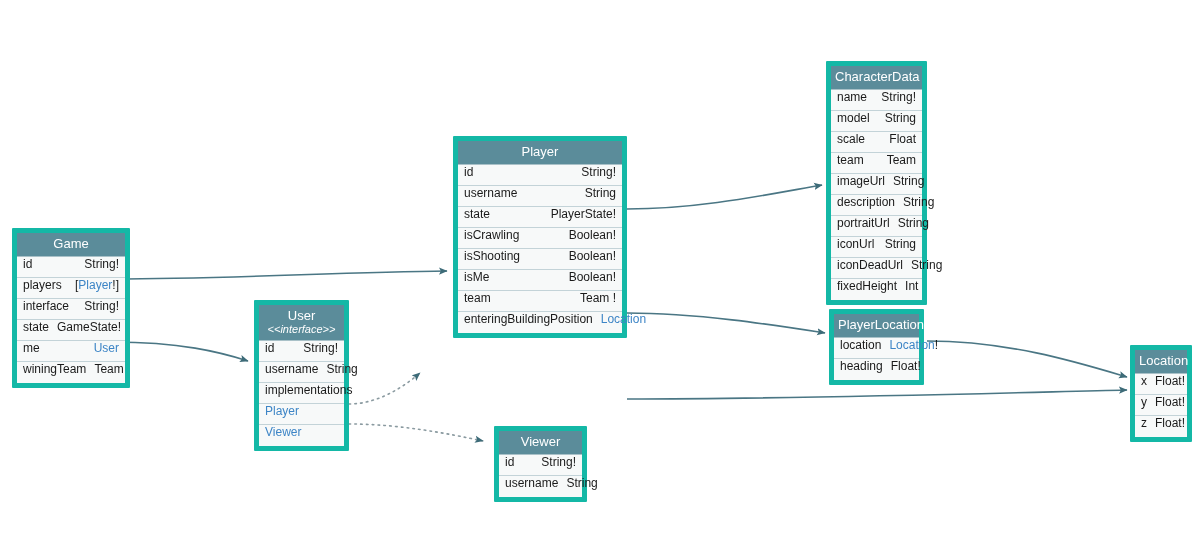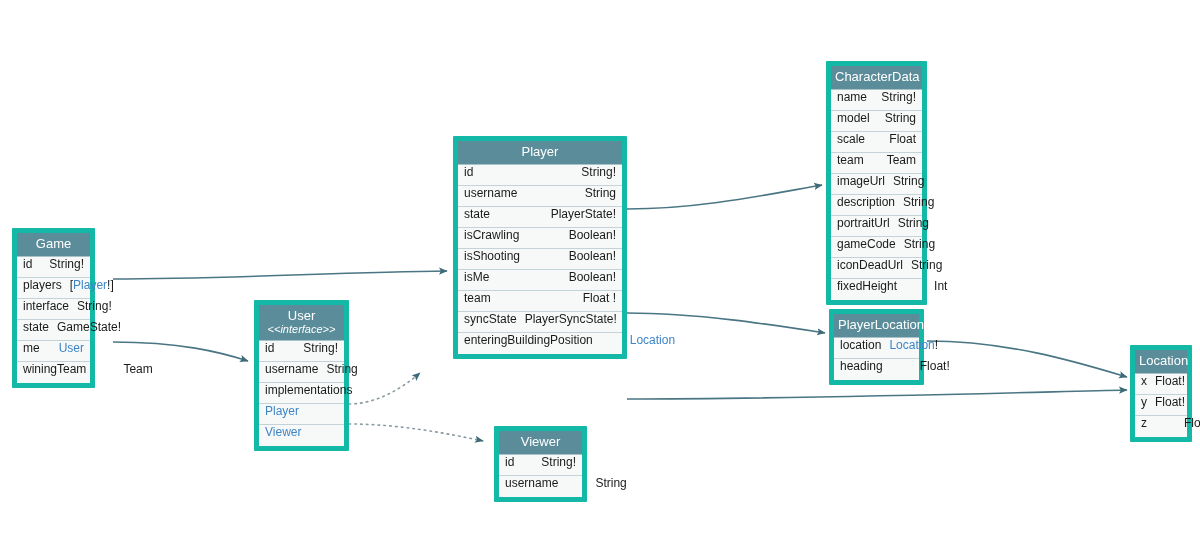--- a/index.html
+++ b/index.html
@@ -52,21 +52,21 @@
     justify-content: space-between;
     box-sizing: border-box;
     border-bottom: 1px solid #c3d3d8;
     background: #f7f9f9;
     font-size: 12px;
     color: #1a1a1a;
     padding: 0 6px;
     height: 21px;
     white-space: nowrap;
   }
-  .row:last-child { border-bottom: none; gap: 29px; }
+  .row:last-child { border-bottom: none; }
   .row .fname { text-align: left; }
   .row .ftype { text-align: right; padding-left: 8px; }
   .row.center {
     justify-content: center;
   }
   .row.center .fname { width: 100%; text-align: center; }
   .row.impl-link {
     justify-content: flex-start;
     color: #3d85c6;
   }
@@ -95,21 +95,21 @@
 
     <path d="M927,341 C1010,341 1080,363 1127,377" fill="none" stroke="#4a7684" stroke-width="1.6" marker-end="url(#arrow)"></path>
 
     <path d="M627,399 C800,399 1000,393 1127,390" fill="none" stroke="#4a7684" stroke-width="1.6" marker-end="url(#arrow)"></path>
 
     <path d="M349,404 C375,404 400,390 420,373" fill="none" stroke="#8a9aa0" stroke-width="1.6" stroke-dasharray="1.6 4.2" stroke-linecap="round" marker-end="url(#arrow)"></path>
 
     <path d="M349,424 C400,424 450,434 483,441" fill="none" stroke="#8a9aa0" stroke-width="1.6" stroke-dasharray="1.6 4.2" stroke-linecap="round" marker-end="url(#arrow)"></path>
   </svg>
 
-  <div class="entity" style="left:12px; top:228px; width:83px;">
+  <div class="entity" style="left:12px; top:228px; width:118px;">
     <div class="entity-header">Game</div>
     <div class="row">
       <span class="fname">id</span>
       <span class="ftype">String!</span>
     </div>
     <div class="row">
       <span class="fname">players</span>
       <span class="ftype"><span class="pl">[</span><span class="lnk">Player</span><span class="pl">!]</span></span>
     </div>
     <div class="row">
@@ -175,25 +175,21 @@
     <div class="row">
       <span class="fname">isShooting</span>
       <span class="ftype">Boolean!</span>
     </div>
     <div class="row">
       <span class="fname">isMe</span>
       <span class="ftype">Boolean!</span>
     </div>
     <div class="row">
       <span class="fname">team</span>
-      <span class="ftype">Float !</span>
-    </div>
-    <div class="row">
-      <span class="fname">syncState</span>
-      <span class="ftype">PlayerSyncState!</span>
+      <span class="ftype">Team !</span>
     </div>
     <div class="row">
       <span class="fname">enteringBuildingPosition</span>
       <span class="ftype"><span class="lnk">Location</span></span>
     </div>
   </div>
 
   <div class="entity" style="left:494px; top:426px; width:93px;">
     <div class="entity-header">Viewer</div>
     <div class="row">
@@ -230,21 +226,21 @@
     </div>
     <div class="row">
       <span class="fname">description</span>
       <span class="ftype">String</span>
     </div>
     <div class="row">
       <span class="fname">portraitUrl</span>
       <span class="ftype">String</span>
     </div>
     <div class="row">
-      <span class="fname">gameCode</span>
+      <span class="fname">iconUrl</span>
       <span class="ftype">String</span>
     </div>
     <div class="row">
       <span class="fname">iconDeadUrl</span>
       <span class="ftype">String</span>
     </div>
     <div class="row">
       <span class="fname">fixedHeight</span>
       <span class="ftype">Int</span>
     </div>

